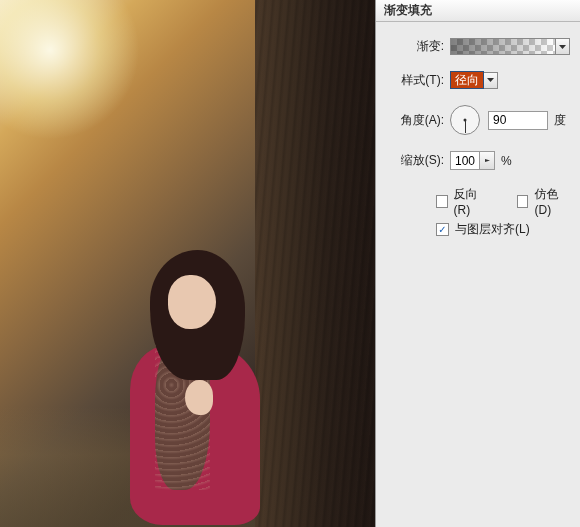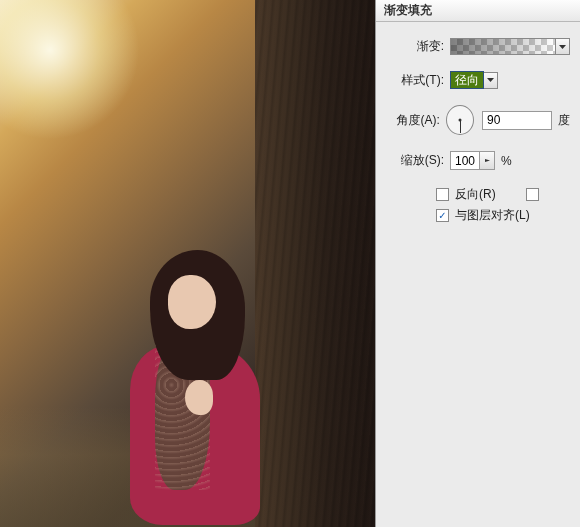--- a/index.html
+++ b/index.html
@@ -19,26 +19,26 @@
 .hand { position: absolute; top: 130px; left: 55px; width: 28px; height: 35px; background: #e8c8b0; border-radius: 50% 45% 40% 50%; }
 
 .dialog { position: absolute; left: 375px; top: 0; width: 205px; height: 527px; background: #ebebeb; border-left: 1px solid #999; }
 .titlebar { height: 22px; background: linear-gradient(180deg, #fdfdfd 0%, #e8e8e8 100%); border-bottom: 1px solid #b8b8b8; display: flex; align-items: center; padding-left: 8px; color: #333; font-weight: bold; }
 .dialog-body { padding: 16px 10px; }
 .row { display: flex; align-items: center; margin-bottom: 16px; }
 .label { width: 58px; text-align: right; margin-right: 6px; color: #222; }
 .gradient-swatch { flex: 1; height: 17px; border: 1px solid #888; background-image: linear-gradient(90deg, rgba(0,0,0,0.5) 0%, rgba(255,255,255,0) 100%), repeating-conic-gradient(#ccc 0% 25%, #fff 0% 50%); background-size: 100% 100%, 12px 12px; }
 .dd { width: 14px; height: 17px; background: linear-gradient(180deg, #fafafa, #ddd); border: 1px solid #888; border-left: none; display: flex; align-items: center; justify-content: center; }
 .dd svg { width: 7px; height: 4px; }
-.style-select { display: inline-flex; align-items: center; background: #4d7c0f; color: #fff; height: 18px; padding: 0 4px; border: 1px solid #2a5080; }
+.style-select { display: inline-flex; align-items: center; background: #c2410c; color: #fff; height: 18px; padding: 0 4px; border: 1px solid #2a5080; }
 .angle-dial { width: 30px; height: 30px; border: 1px solid #888; border-radius: 50%; background: #f5f5f5; position: relative; margin-right: 8px; }
 .angle-dial::after { content: ""; position: absolute; left: 50%; top: 50%; width: 1px; height: 13px; background: #333; transform-origin: top center; transform: rotate(0deg); }
 .angle-dial::before { content: ""; position: absolute; left: 50%; top: 50%; width: 3px; height: 3px; background: #333; border-radius: 50%; transform: translate(-50%, -50%); }
 .num-input { width: 30px; height: 19px; border: 1px solid #999; background: #fff; padding: 0 4px; font-size: 12px; }
-.num-input.wide { width: 70px; }
+.num-input.wide { width: 60px; }
 .unit { margin-left: 6px; color: #222; }
 .spinner { width: 15px; height: 19px; border: 1px solid #999; border-left: none; background: linear-gradient(180deg, #fafafa, #ddd); display: flex; align-items: center; justify-content: center; }
 .checks { padding-left: 50px; margin-top: 4px; }
 .check-row { display: flex; align-items: center; margin-bottom: 4px; gap: 6px; }
 .checkbox { width: 13px; height: 13px; border: 1px solid #888; background: #fff; display: inline-flex; align-items: center; justify-content: center; }
 .checkbox.checked::after { content: "✓"; font-size: 10px; color: #1a5fb4; line-height: 1; }
 .check-label { color: #222; }
 .gap { width: 18px; }
 </style>
 </head>
@@ -101,20 +101,21 @@
       </div>
       <span class="unit">%</span>
     </div>
 
     <div class="checks">
       <div class="check-row">
         <span class="checkbox"></span>
         <span class="check-label">反向(R)</span>
         <span class="gap"></span>
         <span class="checkbox"></span>
+        <span class="check-label">仿色(D)</span>
       </div>
       <div class="check-row">
         <span class="checkbox checked"></span>
         <span class="check-label">与图层对齐(L)</span>
       </div>
     </div>
 
   </div>
 </div>
 

